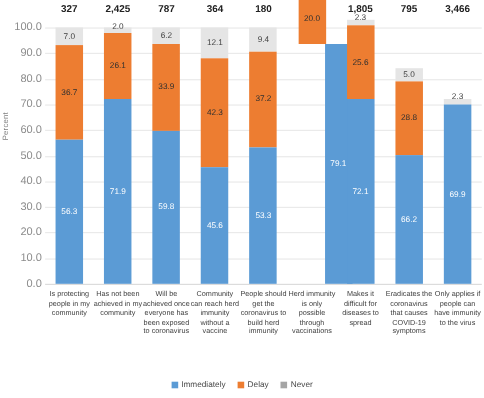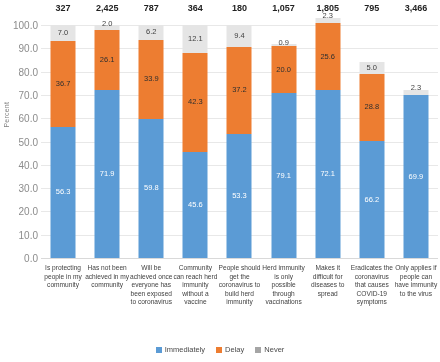--- a/index.html
+++ b/index.html
@@ -245,21 +245,21 @@
         </div>
       </div>
       <div class="bar-col" style="left: 220.556px; width: 44.1111px;">
         <div class="bar-stack">
           <div class="seg nev tiny" style="height: 2.097px;">
             <span class="seg-label">0.9</span>
           </div>
           <div class="seg del" style="height: 46.6px;">
             <span class="seg-label">20.0</span>
           </div>
-          <div class="seg imm" style="height: 165px;">
+          <div class="seg imm" style="height: 218px; margin-left: 24px;">
             <span class="seg-label">79.1</span>
           </div>
         </div>
       </div>
       <div class="bar-col" style="left: 264.667px; width: 44.1111px;">
         <div class="bar-stack">
           <div class="seg nev tiny" style="height: 5.359px;">
             <span class="seg-label">2.3</span>
           </div>
           <div class="seg del" style="height: 67px;">

